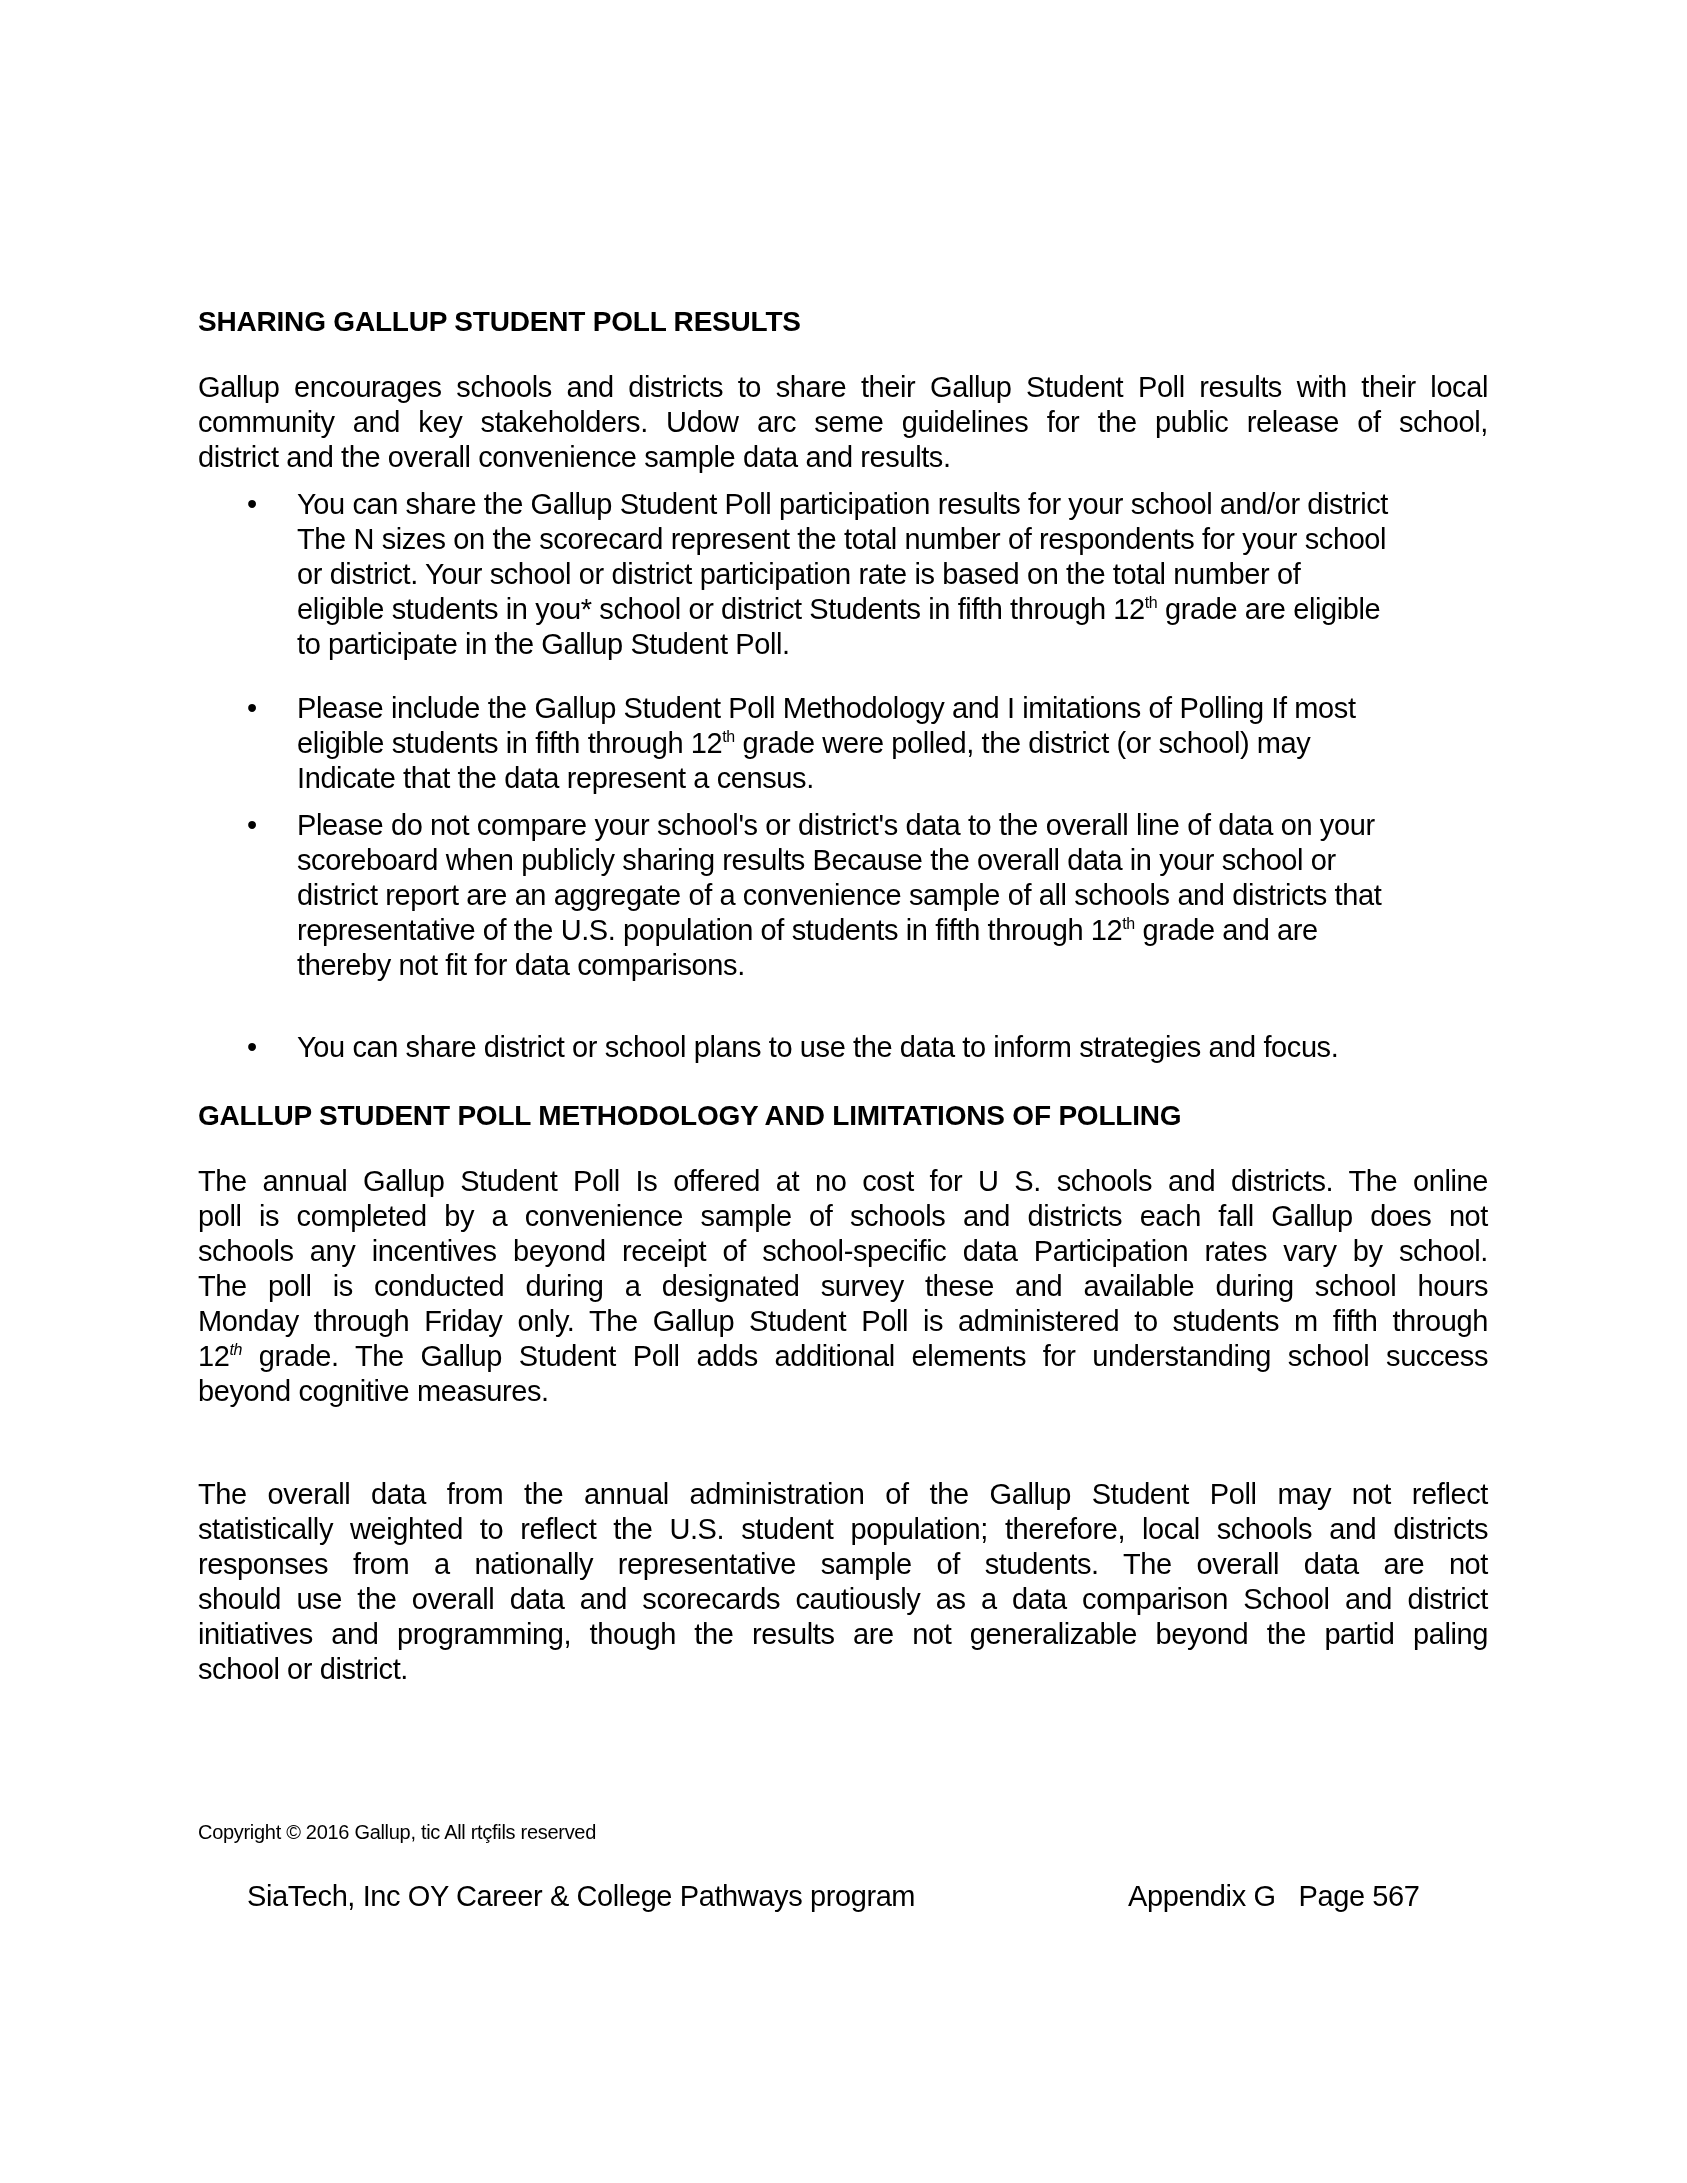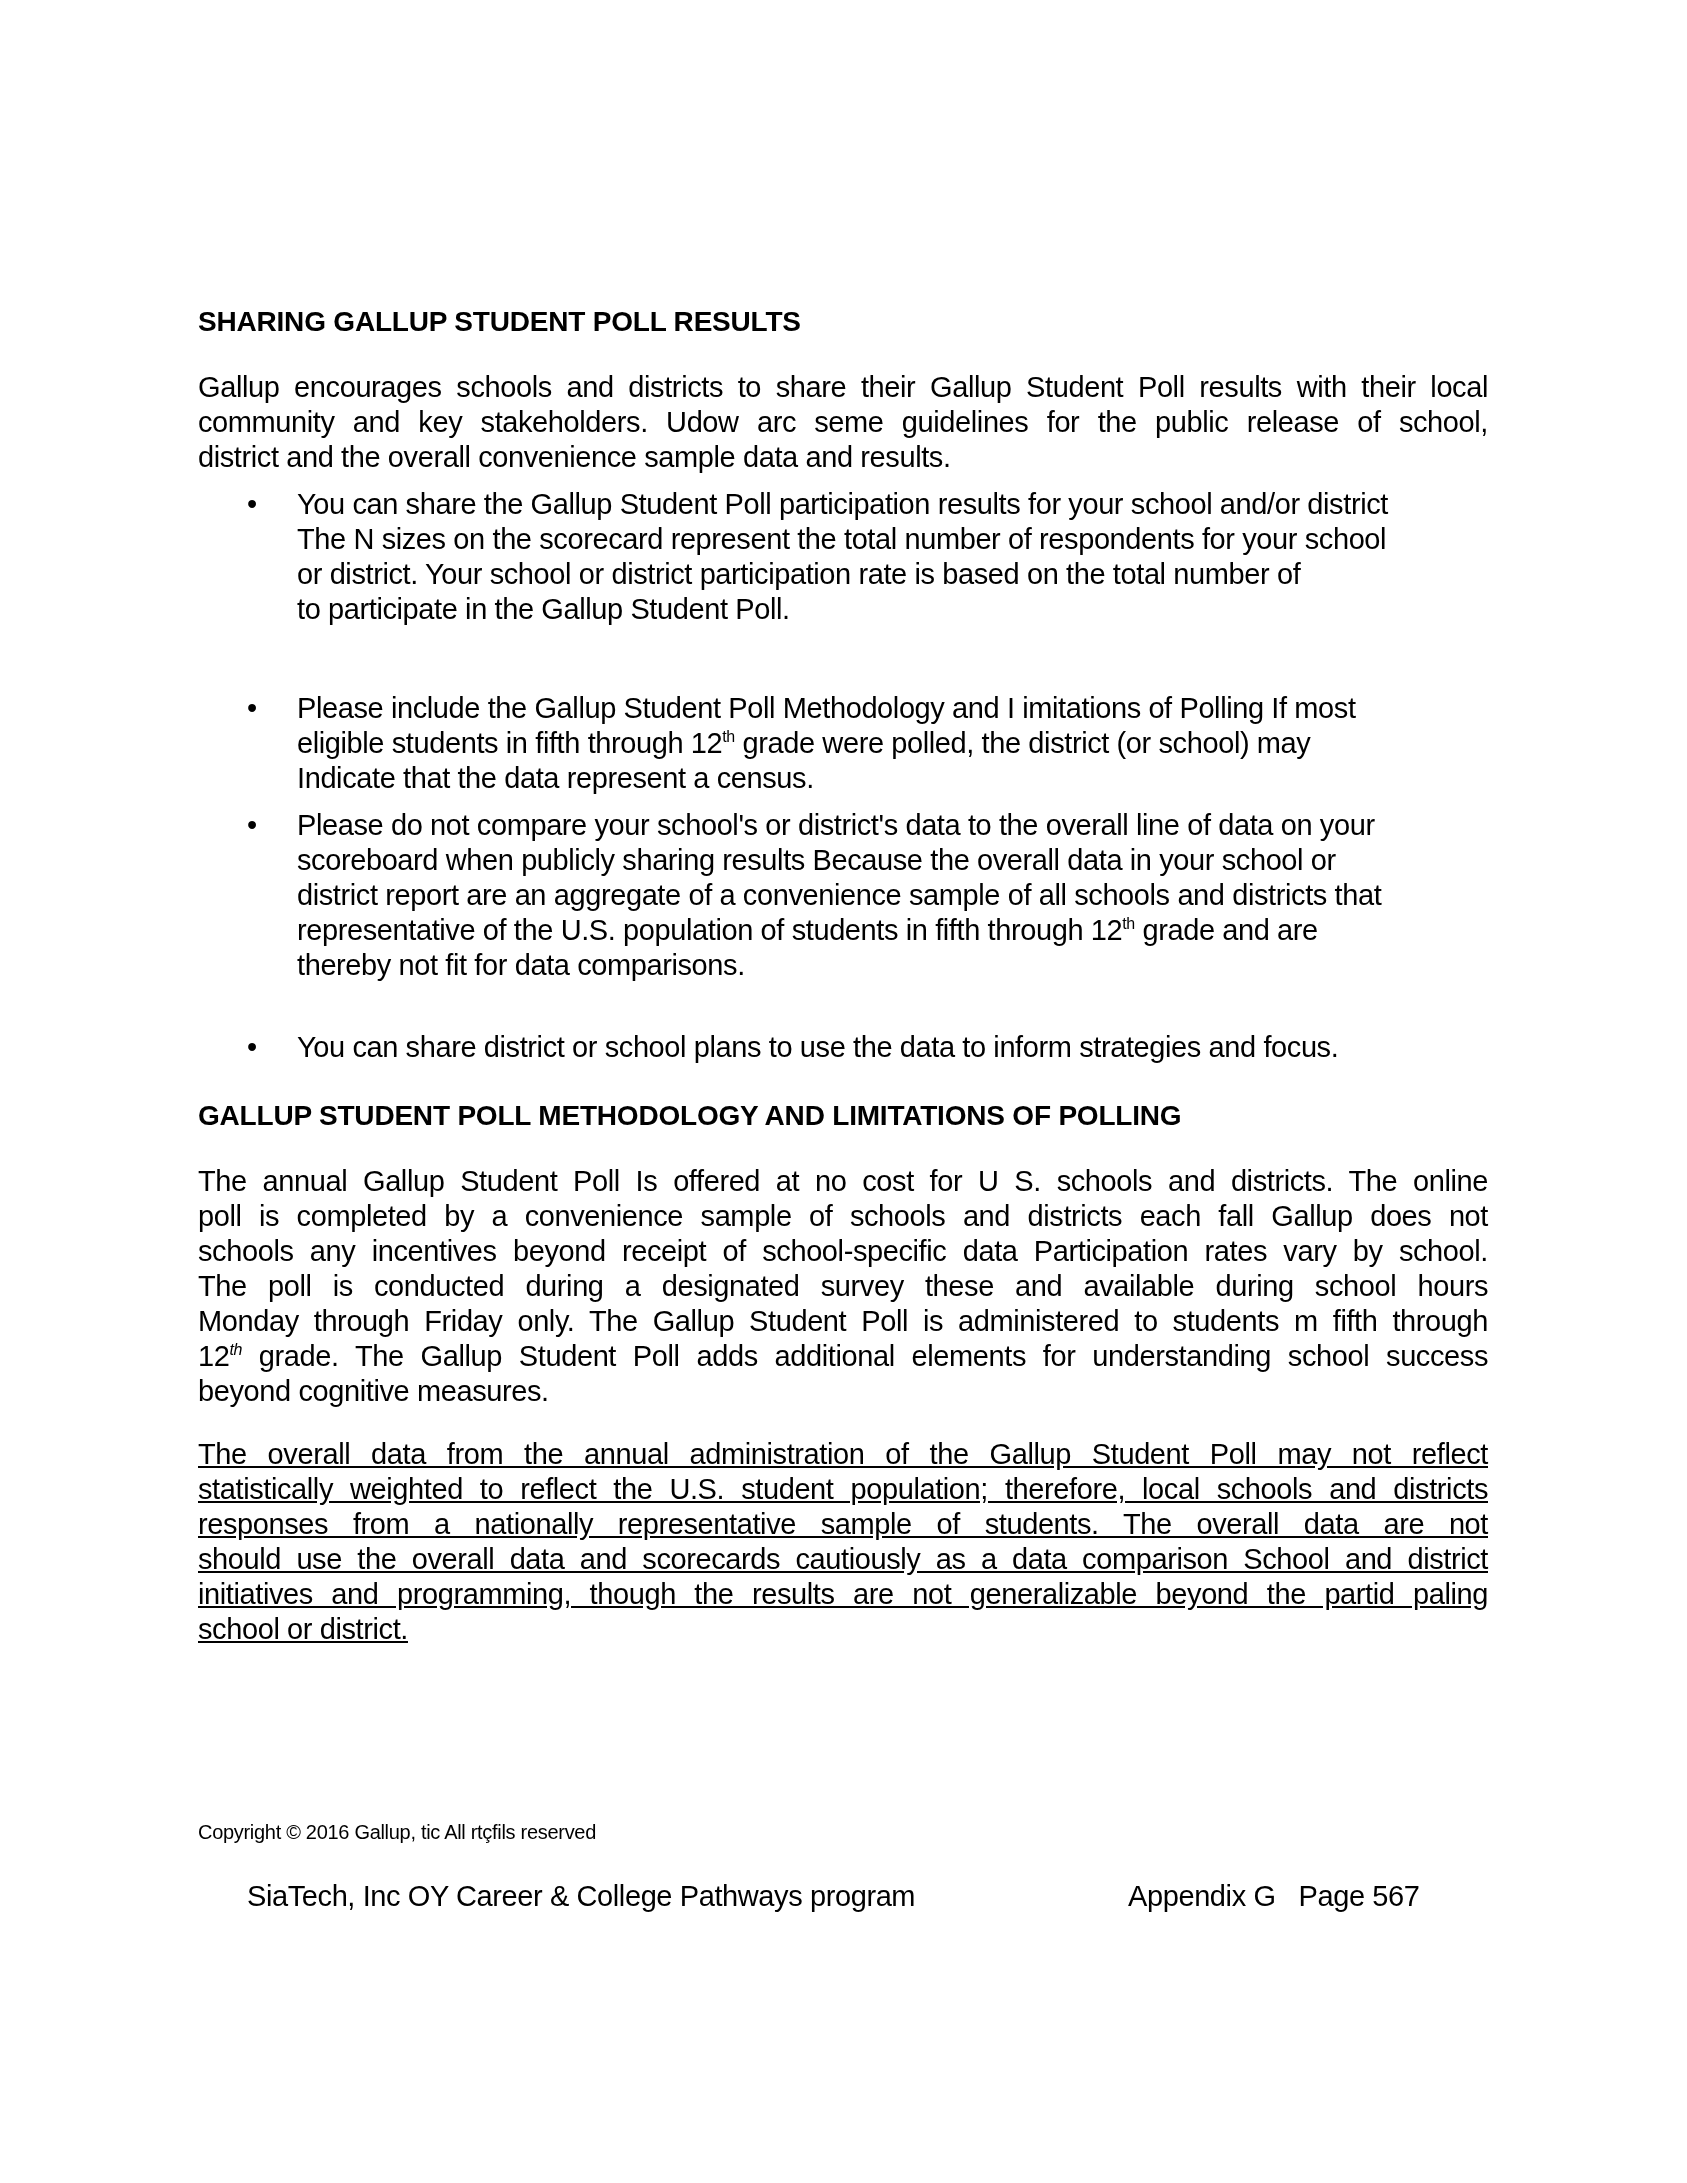--- a/index.html
+++ b/index.html
@@ -55,20 +55,21 @@
   </div>
 
   <div class="bullets">
 
     <div class="bullet" style="top:487px;">
       <span class="dot">•</span>
       <div class="txt">
         <span class="ln">You can share the Gallup Student Poll participation results for your school and/or district</span>
         <span class="ln">The N sizes on the scorecard represent the total number of respondents for your school</span>
         <span class="ln">or district. Your school or district participation rate is based on the total number of</span>
+        <span class="ln"><span>eligible students in you* school or district Students in fifth through 12</span><sup class="th">th</sup><span> grade are eligible</span></span>
         <span class="ln">to participate in the Gallup Student Poll.</span>
       </div>
     </div>
 
     <div class="bullet" style="top:691px;">
       <span class="dot">•</span>
       <div class="txt">
         <span class="ln">Please include the Gallup Student Poll Methodology and I imitations of Polling If most</span>
         <span class="ln"><span>eligible students in fifth through 12</span><sup class="th">th</sup><span> grade were polled, the district (or school) may</span></span>
         <span class="ln">Indicate that the data represent a census.</span>
@@ -99,21 +100,21 @@
   <div class="para" style="top:1164px;">
     <span class="ln">The annual Gallup Student Poll Is offered at no cost for U S. schools and districts. The online</span>
     <span class="ln">poll is completed by a convenience sample of schools and districts each fall Gallup does not</span>
     <span class="ln">schools any incentives beyond receipt of school-specific data Participation rates vary by school.</span>
     <span class="ln">The poll is conducted during a designated survey these and available during school hours</span>
     <span class="ln">Monday through Friday only. The Gallup Student Poll is administered to students m fifth through</span>
     <span class="ln"><span>12</span><sup class="thi">th</sup><span> grade. The Gallup Student Poll adds additional elements for understanding school success</span></span>
     <span class="ln last">beyond cognitive measures.</span>
   </div>
 
-  <div class="para" style="top:1437px;text-decoration:underline;">
+  <div class="para" style="top:1477px;">
     <span class="ln">The overall data from the annual administration of the Gallup Student Poll may not reflect</span>
     <span class="ln">statistically weighted to reflect the U.S. student population; therefore, local schools and districts</span>
     <span class="ln">responses from a nationally representative sample of students. The overall data are not</span>
     <span class="ln">should use the overall data and scorecards cautiously as a data comparison School and district</span>
     <span class="ln">initiatives and programming, though the results are not generalizable beyond the partid paling</span>
     <span class="ln last">school or district.</span>
   </div>
 
   <div class="copyright">Copyright © 2016 Gallup, tic All rtçfils reserved</div>
 

